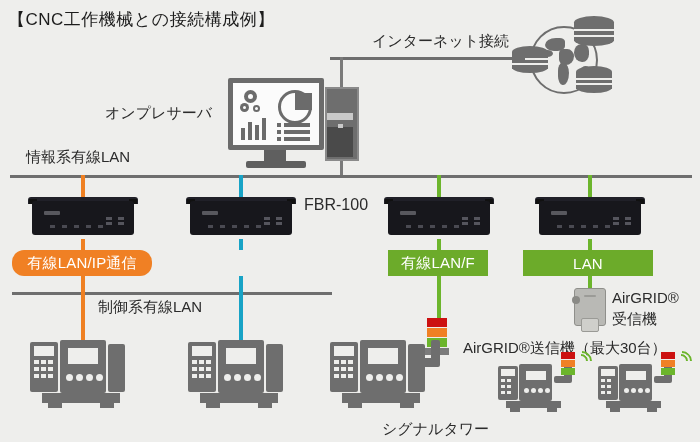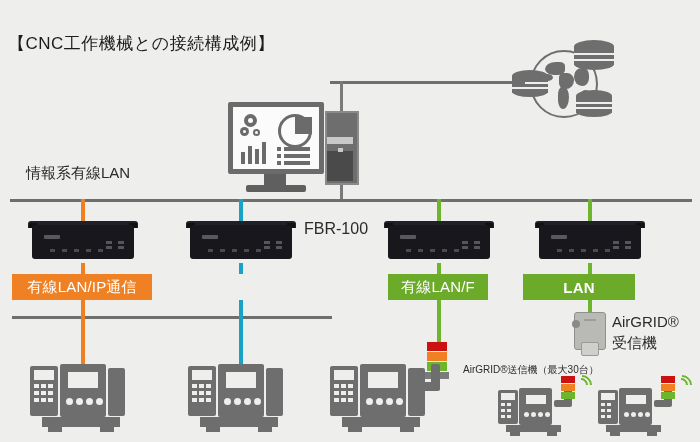--- a/index.html
+++ b/index.html
@@ -5,21 +5,21 @@
   html,body{margin:0;padding:0;}
   body{
     width:700px;height:442px;
     background:#eeeeec;
     font-family:"Liberation Sans","DejaVu Sans",sans-serif;
     color:#2b2b2b;
     overflow:hidden;
     position:relative;
   }
   .stage{position:absolute;left:0;top:0;width:700px;height:442px;}
-  .abs{position:absolute;margin-top:24px;}
+  .abs{position:absolute;}
 
   
   .title{
     left:8px;top:8px;
     font-size:17px;letter-spacing:.5px;color:#1c1c1c;white-space:nowrap;
   }
   .lbl{font-size:14px;color:#2b2b2b;white-space:nowrap;}
 
   
   .bus{background:#6e6e6e;height:3px;}
@@ -28,21 +28,21 @@
   .drop.cyan{background:#18a3c6;}
   .drop.green{background:#6cb52c;}
   .drop.gray{background:#7a7a7a;width:3px;}
 
   
   .badge{
     height:26px;display:flex;align-items:center;justify-content:center;
     color:#fff;font-size:15px;white-space:nowrap;padding:0 7px;
     box-sizing:border-box;letter-spacing:.2px;
   }
-  .badge.orange{background:#f08024;}
+  .badge.orange{background:#f08024;border-radius:12px;}
   .badge.cyan{background:#0f9cc4;}
   .badge.green{background:#6cab2a;}
 
   
   .fbr{width:110px;height:42px;}
   .fbr-body{
     position:absolute;left:4px;top:4px;width:102px;height:34px;
     background:#17171c;border-radius:3px;
   }
   .fbr-top{
@@ -114,20 +114,21 @@
   .wave{position:absolute;border:2px solid #6cb52c;border-radius:50%;
         border-right-color:transparent;border-bottom-color:transparent;border-left-color:transparent;}
 </style>
 </head>
 <body>
 
 <div class="stage">
 
   <div class="abs title">【CNC工作機械との接続構成例】</div>
 
+  <div class="abs lbl" style="left:372px;top:32px;font-size:15px;">インターネット接続</div>
 
   <div class="abs" style="left:512px;top:14px;width:105px;height:85px;">
     <div class="globe-c" style="left:18px;top:12px;width:68px;height:68px;"></div>
 
     <div class="land" style="left:33px;top:24px;width:20px;height:13px;border-radius:60% 30% 40% 50%;"></div>
     <div class="land" style="left:30px;top:36px;width:11px;height:7px;border-radius:50%;"></div>
     <div class="land" style="left:47px;top:35px;width:15px;height:16px;border-radius:30% 50% 60% 40%;"></div>
     <div class="land" style="left:46px;top:49px;width:11px;height:22px;border-radius:40% 50% 60% 45%;"></div>
     <div class="land" style="left:62px;top:30px;width:15px;height:18px;border-radius:50% 40% 45% 55%;"></div>
     <div class="land" style="left:69px;top:52px;width:9px;height:8px;border-radius:50%;"></div>
@@ -156,20 +157,21 @@
       <div class="cyl-line" style="left:0;top:17px;width:36px;"></div>
     </div>
   </div>
 
   <div class="abs bus" style="left:330px;top:57px;width:195px;"></div>
 
   <div class="abs drop gray" style="left:340px;top:57px;height:30px;"></div>
 
   <div class="abs drop gray" style="left:340px;top:160px;height:17px;"></div>
 
+  <div class="abs lbl" style="left:105px;top:104px;font-size:15px;">オンプレサーバ</div>
 
   <div class="abs" style="left:228px;top:78px;width:96px;height:92px;">
     <div class="mon-frame"></div>
 
     <div class="gear" style="left:16px;top:12px;width:13px;height:13px;"></div>
     <div class="gear" style="left:20px;top:16px;width:5px;height:5px;background:#fbfbfb;"></div>
     <div class="gear" style="left:12px;top:25px;width:9px;height:9px;"></div>
     <div class="gear" style="left:15px;top:28px;width:3px;height:3px;background:#fbfbfb;"></div>
     <div class="gear" style="left:25px;top:27px;width:7px;height:7px;"></div>
     <div class="gear" style="left:27px;top:29px;width:3px;height:3px;background:#fbfbfb;"></div>
@@ -192,21 +194,21 @@
     <div class="mon-base"></div>
   </div>
 
   <div class="abs" style="left:325px;top:87px;width:34px;height:74px;">
     <div class="tower" style="left:0;top:0;"></div>
     <div class="tower-slot" style="top:26px;"></div>
     <div class="tower-low" style="left:2px;top:40px;width:26px;height:30px;"></div>
     <div class="tower-btn" style="left:13px;top:37px;"></div>
   </div>
 
-  <div class="abs lbl" style="left:26px;top:140px;font-size:15px;">情報系有線LAN</div>
+  <div class="abs lbl" style="left:26px;top:148px;font-size:15px;">情報系有線LAN</div>
   <div class="abs bus" style="left:10px;top:175px;width:682px;"></div>
 
   <div class="abs drop orange" style="left:81px;top:175px;height:24px;"></div>
   <div class="abs drop cyan" style="left:239px;top:175px;height:24px;"></div>
   <div class="abs drop green" style="left:437px;top:175px;height:24px;"></div>
   <div class="abs drop green" style="left:588px;top:175px;height:24px;"></div>
 
   <div class="abs fbr" style="left:28px;top:197px;">
     <div class="fbr-top"></div>
     <div class="fbr-shoulder" style="left:1px;"></div>
@@ -277,39 +279,40 @@
 
   <div class="abs lbl" style="left:304px;top:196px;font-size:16px;">FBR-100</div>
 
   <div class="abs drop orange" style="left:81px;top:239px;height:11px;"></div>
   <div class="abs drop cyan" style="left:239px;top:239px;height:11px;"></div>
   <div class="abs drop green" style="left:437px;top:239px;height:11px;"></div>
   <div class="abs drop green" style="left:588px;top:239px;height:11px;"></div>
 
   <div class="abs badge orange" style="left:12px;top:250px;width:140px;">有線LAN/IP通信</div>
   <div class="abs badge green" style="left:388px;top:250px;width:100px;">有線LAN/F</div>
-  <div class="abs badge green" style="left:523px;top:250px;width:112px;font-weight:bold;">LAN</div>
+  <div class="abs badge green" style="left:523px;top:250px;width:130px;">LAN</div>
 
   <div class="abs bus" style="left:12px;top:292px;width:320px;"></div>
+  <div class="abs lbl" style="left:98px;top:298px;font-size:15px;">制御系有線LAN</div>
 
   <div class="abs drop orange" style="left:81px;top:276px;height:65px;"></div>
   <div class="abs drop cyan" style="left:239px;top:276px;height:65px;"></div>
   <div class="abs drop green" style="left:437px;top:276px;height:42px;"></div>
   <div class="abs drop green" style="left:588px;top:276px;height:14px;"></div>
 
   <div class="abs" style="left:572px;top:288px;width:36px;height:46px;">
     <div class="rx-body" style="left:2px;top:0px;width:32px;height:38px;"></div>
     <div class="rx-plate" style="left:9px;top:30px;width:18px;height:14px;"></div>
     <div class="rx-knob" style="left:0px;top:8px;width:8px;height:8px;"></div>
     <div class="rx-dot" style="left:12px;top:7px;width:12px;height:2px;"></div>
   </div>
   <div class="abs lbl" style="left:612px;top:289px;font-size:15px;">AirGRID®</div>
   <div class="abs lbl" style="left:612px;top:310px;font-size:15px;">受信機</div>
 
-  <div class="abs lbl" style="left:463px;top:339px;font-size:10px;">AirGRID®送信機（最大30台）</div>
+  <div class="abs lbl" style="left:463px;top:339px;font-size:15px;">AirGRID®送信機（最大30台）</div>
 
   <div class="abs" style="left:425px;top:318px;width:24px;height:40px;">
     <div class="st-seg st-red" style="left:2px;top:0px;width:20px;height:9px;"></div>
     <div class="st-seg st-org" style="left:2px;top:10px;width:20px;height:9px;"></div>
     <div class="st-seg st-grn" style="left:2px;top:20px;width:20px;height:9px;"></div>
     <div class="st-cap" style="left:0px;top:30px;width:24px;height:7px;"></div>
   </div>
 
   <div class="abs" style="left:30px;top:340px;width:105px;height:68px;">
     <div class="cnc-panel" style="left:0px;top:2px;width:28px;height:50px;"></div>
@@ -445,14 +448,15 @@
     <div class="st-seg st-red" style="left:1px;top:0px;width:14px;height:7px;"></div>
     <div class="st-seg st-org" style="left:1px;top:8px;width:14px;height:7px;"></div>
     <div class="st-seg st-grn" style="left:1px;top:16px;width:14px;height:7px;"></div>
   </div>
 
   <div class="abs" style="left:674px;top:350px;width:22px;height:22px;">
     <div class="wave" style="left:0px;top:4px;width:10px;height:10px;transform:rotate(45deg);"></div>
     <div class="wave" style="left:-2px;top:1px;width:16px;height:16px;transform:rotate(45deg);"></div>
   </div>
 
+  <div class="abs lbl" style="left:382px;top:420px;font-size:15px;">シグナルタワー</div>
 
 </div>
 
 </body></html>

